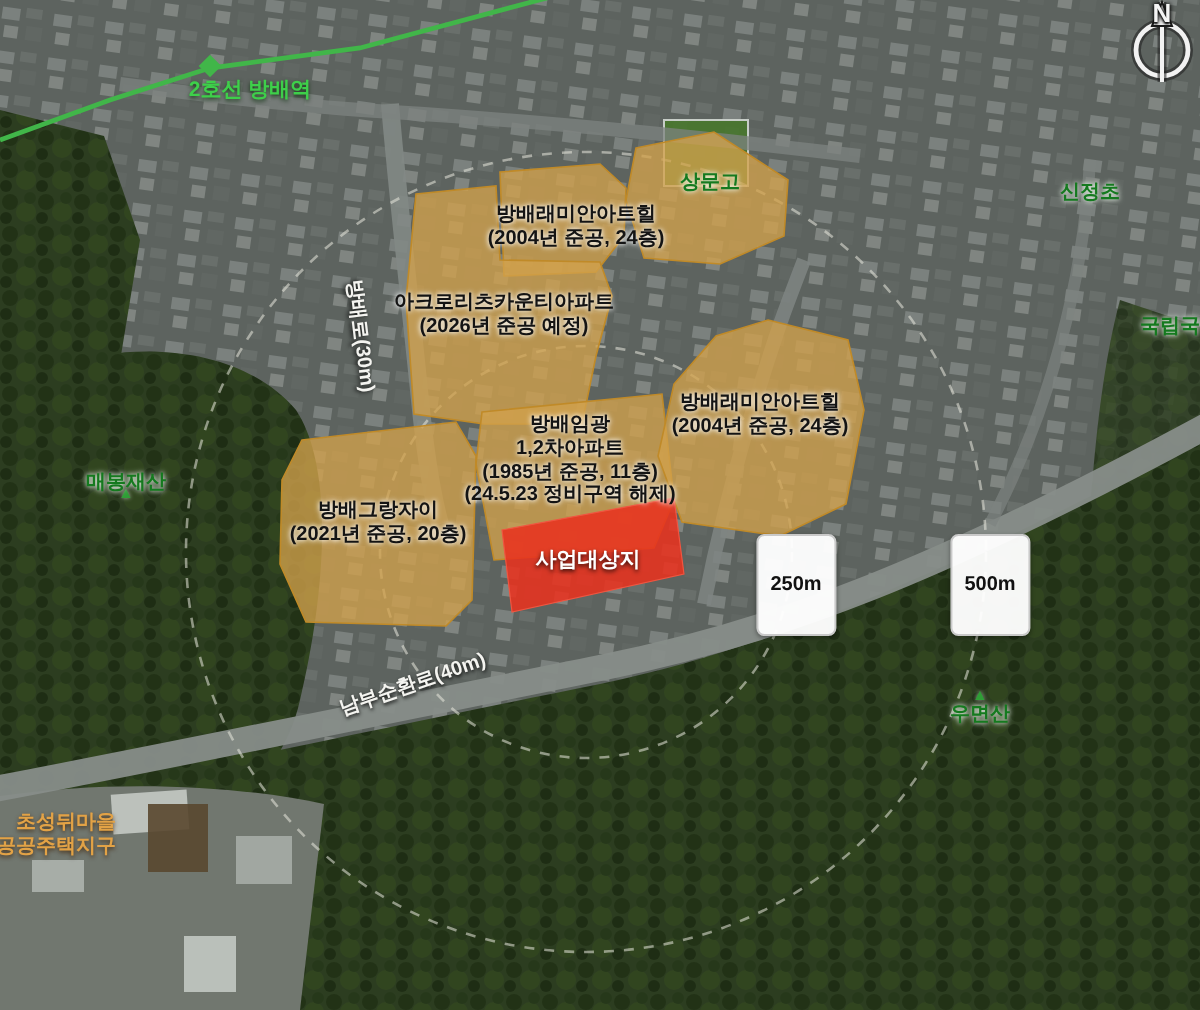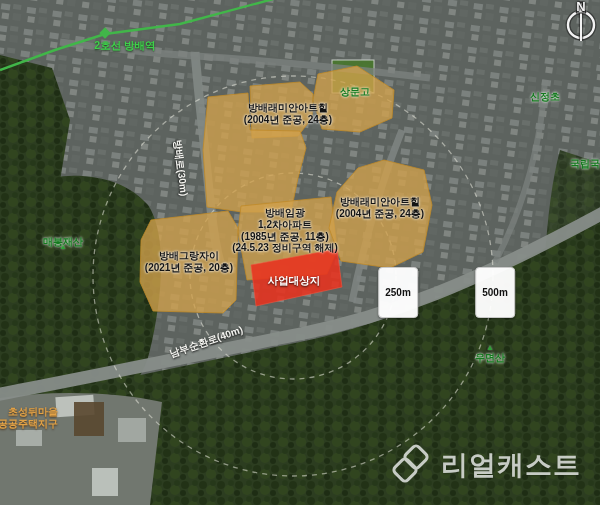--- a/index.html
+++ b/index.html
@@ -100,20 +100,24 @@
   </svg>
 
   <div id="north-n">N</div>
 
   <div class="lbl brightgreen" style="left:125px;top:39px;font-size:10.5px;">2호선 방배역</div>
 
   <div class="lbl" style="left:288px;top:102px;">
     <div>방배래미안아트힐</div>
     <div>(2004년 준공, 24층)</div>
   </div>
+  <div class="lbl" style="left:252px;top:146px;">
+    <div>아크로리츠카운티아파트</div>
+    <div>(2026년 준공 예정)</div>
+  </div>
   <div class="lbl" style="left:380px;top:196px;">
     <div>방배래미안아트힐</div>
     <div>(2004년 준공, 24층)</div>
   </div>
   <div class="lbl" style="left:285px;top:207px;">
     <div>방배임광</div>
     <div>1,2차아파트</div>
     <div>(1985년 준공, 11층)</div>
     <div>(24.5.23 정비구역 해제)</div>
   </div>
@@ -136,23 +140,14 @@
     <div>초성뒤마을</div>
     <div style="margin-left:-4px;">공공주택지구</div>
   </div>
 
   <div class="roadlbl" style="left:168px;top:335px;transform:rotate(-19deg);">남부순환로(40m)</div>
   <div class="roadlbl" style="left:152px;top:161px;transform:rotate(83deg);">방배로(30m)</div>
 
   <div class="badge" style="left:398px;top:267px;">250m</div>
   <div class="badge" style="left:495px;top:267px;">500m</div>
 
-  <div id="watermark">
-    <svg width="40" height="42" viewBox="0 0 40 42">
-      <g fill="none" stroke="#d4d8d3" stroke-width="3">
-        <rect x="-9" y="-9" width="18" height="18" rx="4" transform="translate(24,13) rotate(45)"></rect>
-        <rect x="-9" y="-9" width="18" height="18" rx="4" transform="translate(13,26) rotate(45)"></rect>
-      </g>
-    </svg>
-    <span class="wm-text">리얼캐스트</span>
-  </div>
 
 </div>
 
 </body></html>

